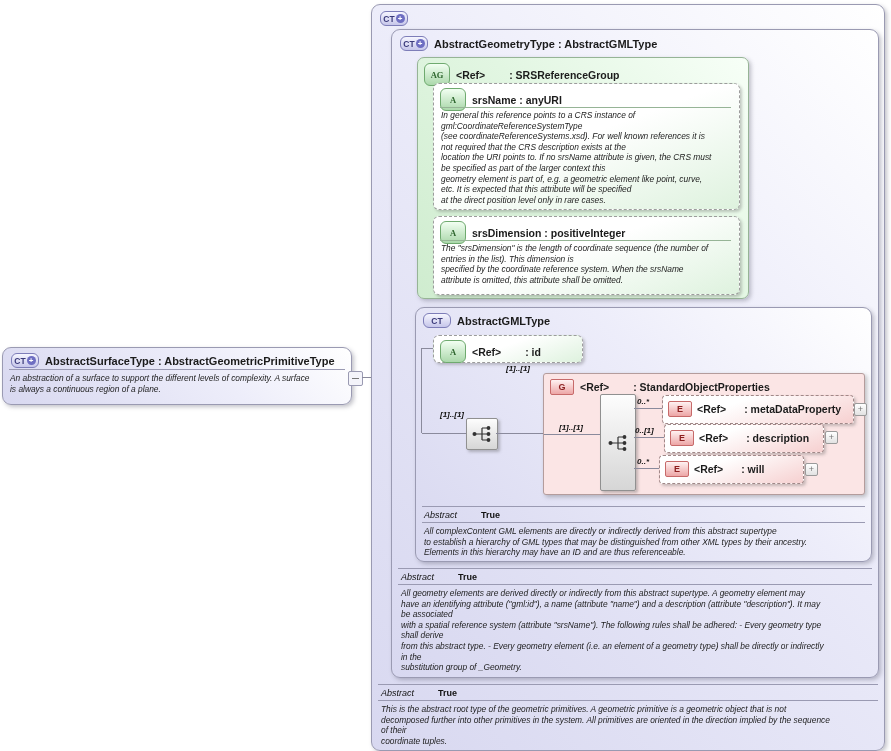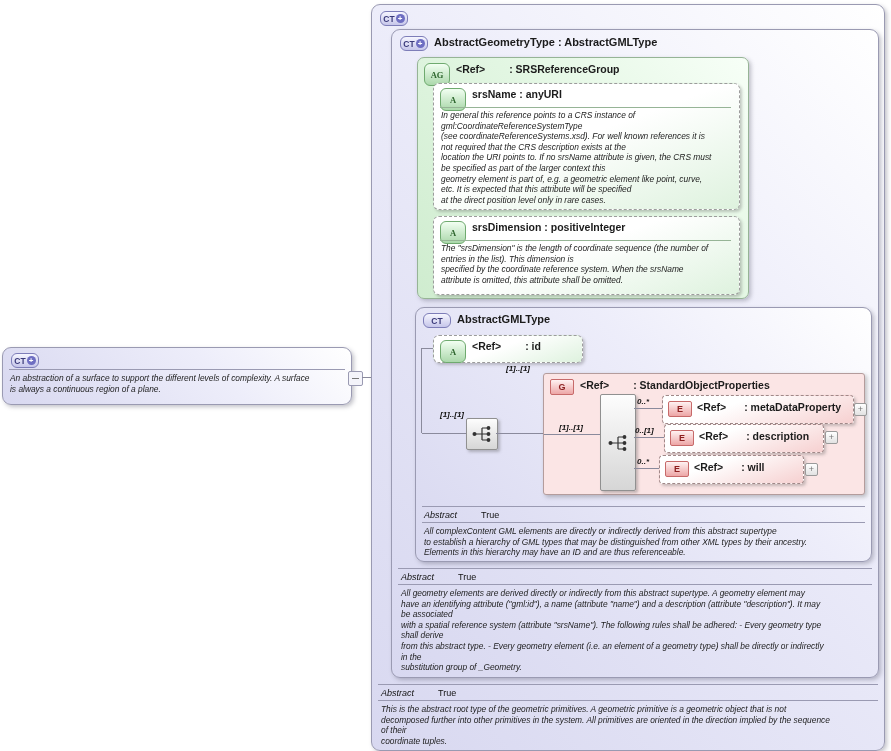--- a/index.html
+++ b/index.html
@@ -11,42 +11,42 @@
   .greenbox{background:linear-gradient(225deg,#f7fff7 0%,#e2f6e2 45%,#cfeccf 100%);
             border-color:#96b496;border-radius:7px;}
   .attrbox{position:absolute;border:1px dashed #9c9c9c;border-radius:6px;
            background:linear-gradient(160deg,#ffffff 45%,#def2de 100%);
            box-shadow:2px 2px 3px rgba(80,80,80,.3);}
   .pinkbox{position:absolute;border:1px solid #b49c9c;border-radius:3px;background:#fbe5e5;
            box-shadow:2px 2px 4px rgba(80,80,80,.35);}
   .elembox{position:absolute;border:1px dashed #a08888;border-radius:4px;
            background:linear-gradient(160deg,#ffffff 35%,#f6d0d0 100%);
            box-shadow:2px 2px 3px rgba(80,80,80,.3);}
-  .hdr{position:absolute;display:flex;align-items:flex-start;gap:6px;white-space:nowrap;
+  .hdr{position:absolute;display:flex;align-items:center;gap:6px;white-space:nowrap;
        font-weight:bold;font-size:11px;color:#1b1b1b;}
   .refrow{font-size:10.5px;}
   .gapref{margin-right:18px;}
   .badge{display:inline-flex;align-items:center;justify-content:center;font-weight:bold;
          flex:none;}
   .b-ct{min-width:22px;height:13px;border:1px solid #7d7db8;border-radius:6px;
         background:linear-gradient(#f6f6ff,#c6c6ea);color:#3a3a7a;font-size:8.5px;
         padding:0 2px;gap:1px;}
   .plusc{width:9px;height:9px;border-radius:50%;background:#6e6ec2;color:#fff;font-size:8px;
          line-height:9px;text-align:center;flex:none;}
   .b-a{min-width:20px;height:13px;border:1px solid #6faa6f;border-radius:6px;
        background:linear-gradient(#f2fff2,#abd8ab);color:#2e662e;font-size:8.5px;padding:4px 2px;font-family:Liberation Serif, serif;}
   .b-e{min-width:18px;height:14px;border:1px solid #c76a6a;border-radius:2px;
        background:linear-gradient(#fff2f2,#eda6a6);color:#8c2020;font-size:9px;padding:0 2px;}
   .sep{position:absolute;height:1px;background:#9a9ab2;}
   .sepg{background:#96b496;}
   .ann{position:absolute;font-style:italic;font-size:8.4px;line-height:10.6px;color:#1c1c1c;
        white-space:pre-line;}
   .absrow{position:absolute;display:flex;gap:24px;font-size:9px;color:#111;}
   .absrow .al{font-style:italic;}
-  .absrow .av{font-weight:normal;}
+  .absrow .av{font-weight:bold;}
   .hline,.vline{position:absolute;background:#8a8a9c;}
   .card{position:absolute;font-size:8px;font-weight:bold;font-style:italic;color:#111;
         white-space:nowrap;}
   .iconbox{position:absolute;border:1px solid #909090;border-radius:2px;
            background:linear-gradient(#fdfdfd,#d6d6d6);
            box-shadow:2px 2px 3px rgba(80,80,80,.35);
            display:flex;align-items:center;justify-content:center;}
   .plusbox{position:absolute;width:11px;height:11px;border:1px solid #9a9a9a;border-radius:2px;
            background:linear-gradient(#ffffff,#e2e2e2);color:#777;font-size:9px;line-height:9px;
            display:flex;align-items:center;justify-content:center;}
@@ -58,20 +58,21 @@
 <body>
 
 <div id="canvas">
 
   <div class="box lav" style="left:2px;top:347px;width:348px;height:56px;">
     <div class="hdr" style="left:8px;top:5px;">
       <span class="badge b-ct">
         <span>CT</span>
         <span class="plusc">+</span>
       </span>
+      <span>AbstractSurfaceType : AbstractGeometricPrimitiveType</span>
     </div>
     <div class="sep" style="left:6px;top:21px;width:336px;"></div>
     <div class="ann" style="left:7px;top:25px;width:336px;">An abstraction of a surface to support the different levels of complexity. A surface
 is always a continuous region of a plane.</div>
   </div>
 
   <div class="handle" style="left:348px;top:371px;">
     <span class="dash"></span>
   </div>
   <div class="hline" style="left:362px;top:377px;width:10px;height:1px;"></div>

